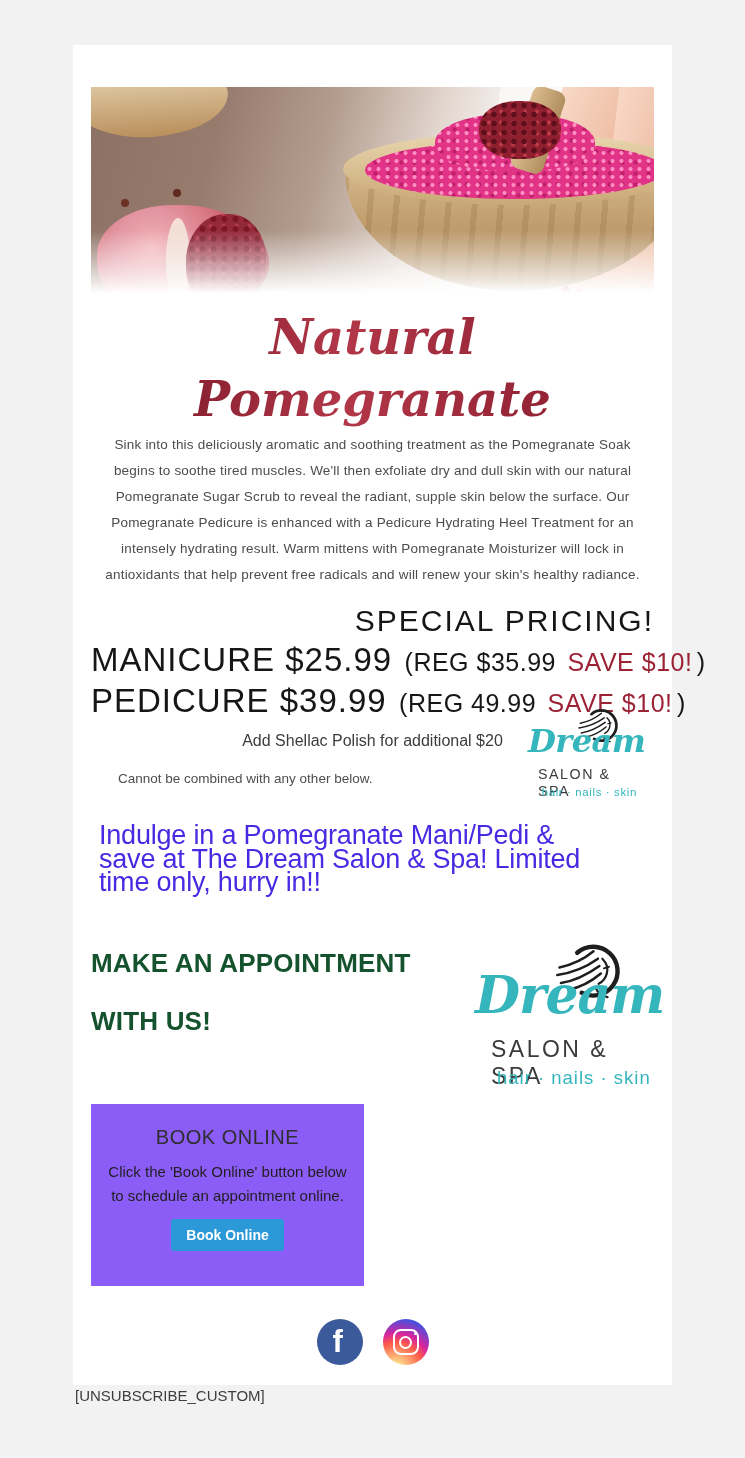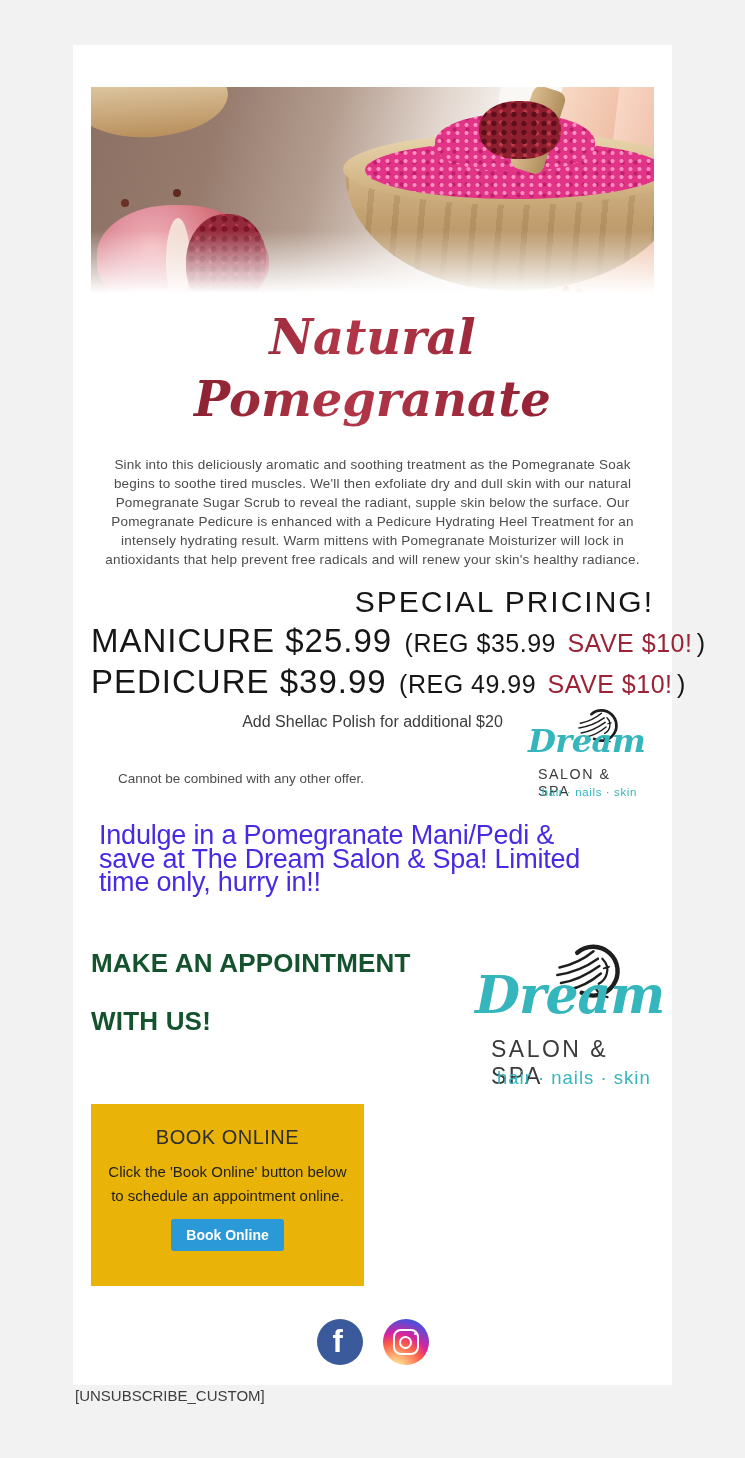--- a/index.html
+++ b/index.html
@@ -71,21 +71,21 @@
   .photo-fade { position:absolute; left:0; bottom:0; width:100%; height:72px;
     background:linear-gradient(rgba(255,255,255,0), #ffffff 88%); }
 
   .hero-title { margin-top:4px; text-align:center; font-family:"DejaVu Serif", serif; font-style:italic;
     font-weight:700; line-height:62px; }
   .hero-title .t1 { font-size:48px; display:block; }
   .hero-title .t2 { font-size:52px; display:block; }
   .hero-title span { background:linear-gradient(90deg,#701222 0%,#b23748 45%,#82182a 100%);
     -webkit-background-clip:text; background-clip:text; color:transparent; }
 
-  .hero-desc { margin:25px auto 0; width:548px; text-align:center; font-size:13.5px; line-height:19px;
+  .hero-desc { margin:2px auto 0; width:548px; text-align:center; font-size:13.5px; line-height:26px;
     color:#4c4c4c; letter-spacing:.2px; }
 
   .special { margin-top:16px; text-align:right; font-size:30px; letter-spacing:2px; color:#161616; }
   .price-row { margin-top:3px; height:38px; text-align:center; white-space:nowrap; color:#161616; }
   .price-row .item { font-size:33px; letter-spacing:1px; vertical-align:baseline; }
   .price-row .reg { font-size:25px; margin-left:8px; letter-spacing:.5px; }
   .price-row .save { font-size:25px; margin-left:7px; color:#9b2335; letter-spacing:.5px; }
   .price-row .close { font-size:25px; color:#161616; }
   .shellac { margin-top:12px; text-align:center; font-size:16px; color:#3c3c3c; }
 
@@ -108,21 +108,21 @@
   .message { position:absolute; left:26px; top:779px; width:548px; color:#482ae2;
     font-size:27px; line-height:23.5px; letter-spacing:-.2px; }
 
   
   .appt { position:absolute; left:18px; top:903px; font-weight:700; font-size:26px; color:#14532d;
     line-height:30px; letter-spacing:.2px; }
   .appt .l2 { margin-top:28px; }
 
   
   .boxes { position:absolute; left:18px; top:1059px; width:563px; display:flex; gap:16px; }
-  .box { width:273px; height:182px; background:#eab308; text-align:center; padding-top:22px; }
+  .box { width:273px; height:182px; background:#8b5cf6; text-align:center; padding-top:22px; }
   .box-heading { font-size:20px; color:#2e2e2e; letter-spacing:.5px; }
   .box-body { margin:11px 13px 0; font-size:15px; line-height:24px; color:#1f1f1f; }
   .box-btn { display:inline-block; margin-top:11px; background:#2b99d8; color:#ffffff; font-weight:700;
     font-size:14px; padding:8px 15px; border:none; border-radius:3px; cursor:pointer; }
 
   
   .social { position:absolute; left:0; top:1274px; width:100%; display:flex; justify-content:center; gap:20px; }
   .soc { width:46px; height:46px; border-radius:50%; position:relative; cursor:pointer; }
   .fb { background:#3a5a9b; }
   .fb .f { position:absolute; left:16px; top:5px; color:#ffffff; font-size:31px; font-weight:700;
@@ -185,21 +185,21 @@
 
     <div class="price-row">
       <span class="item">PEDICURE $39.99</span>
       <span class="reg">(REG 49.99</span>
       <span class="save">SAVE $10!</span>
       <span class="close">)</span>
     </div>
 
     <div class="shellac">Add Shellac Polish for additional $20</div>
 
-    <div class="disclaimer">Cannot be combined with any other offer.</div>
+    <div class="disclaimer">Cannot be combined with any other below.</div>
 
     <div class="logo-small-wrap">
       <div class="logo">
         <svg class="logo-head" viewBox="0 0 100 92">
           <path d="M30 20 A33 33 0 1 1 36 74" fill="none" stroke="#1e1e1e" stroke-width="6" stroke-linecap="round"></path>
           <path d="M6 40 C 24 36 40 28 52 18" fill="none" stroke="#1e1e1e" stroke-width="3.4" stroke-linecap="round"></path>
           <path d="M3 50 C 24 47 44 38 58 28" fill="none" stroke="#1e1e1e" stroke-width="3.4" stroke-linecap="round"></path>
           <path d="M8 61 C 28 58 46 48 60 38" fill="none" stroke="#1e1e1e" stroke-width="3.4" stroke-linecap="round"></path>
           <path d="M18 70 C 34 67 50 58 62 48" fill="none" stroke="#1e1e1e" stroke-width="3.4" stroke-linecap="round"></path>
           <path d="M64 28 q 9 9 6 20 q -2 9 -11 14" fill="none" stroke="#1e1e1e" stroke-width="3" stroke-linecap="round"></path>

